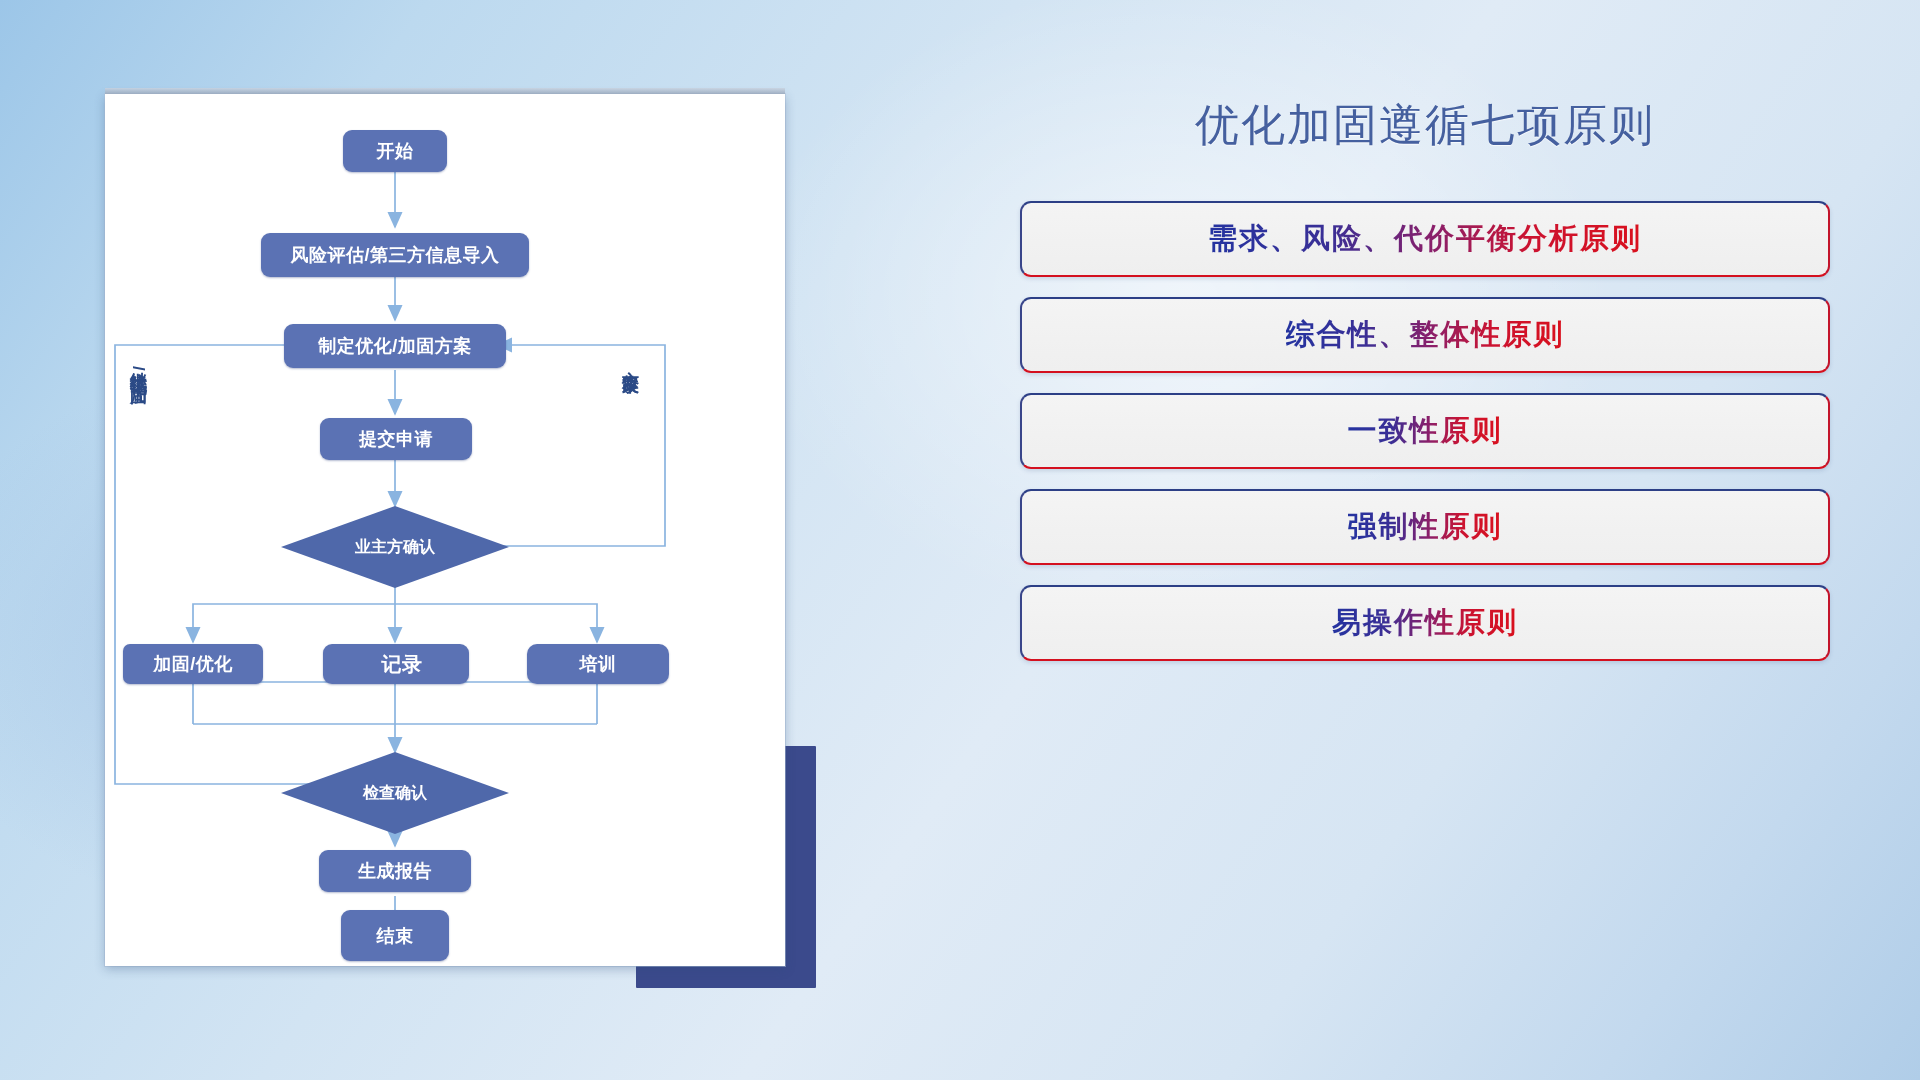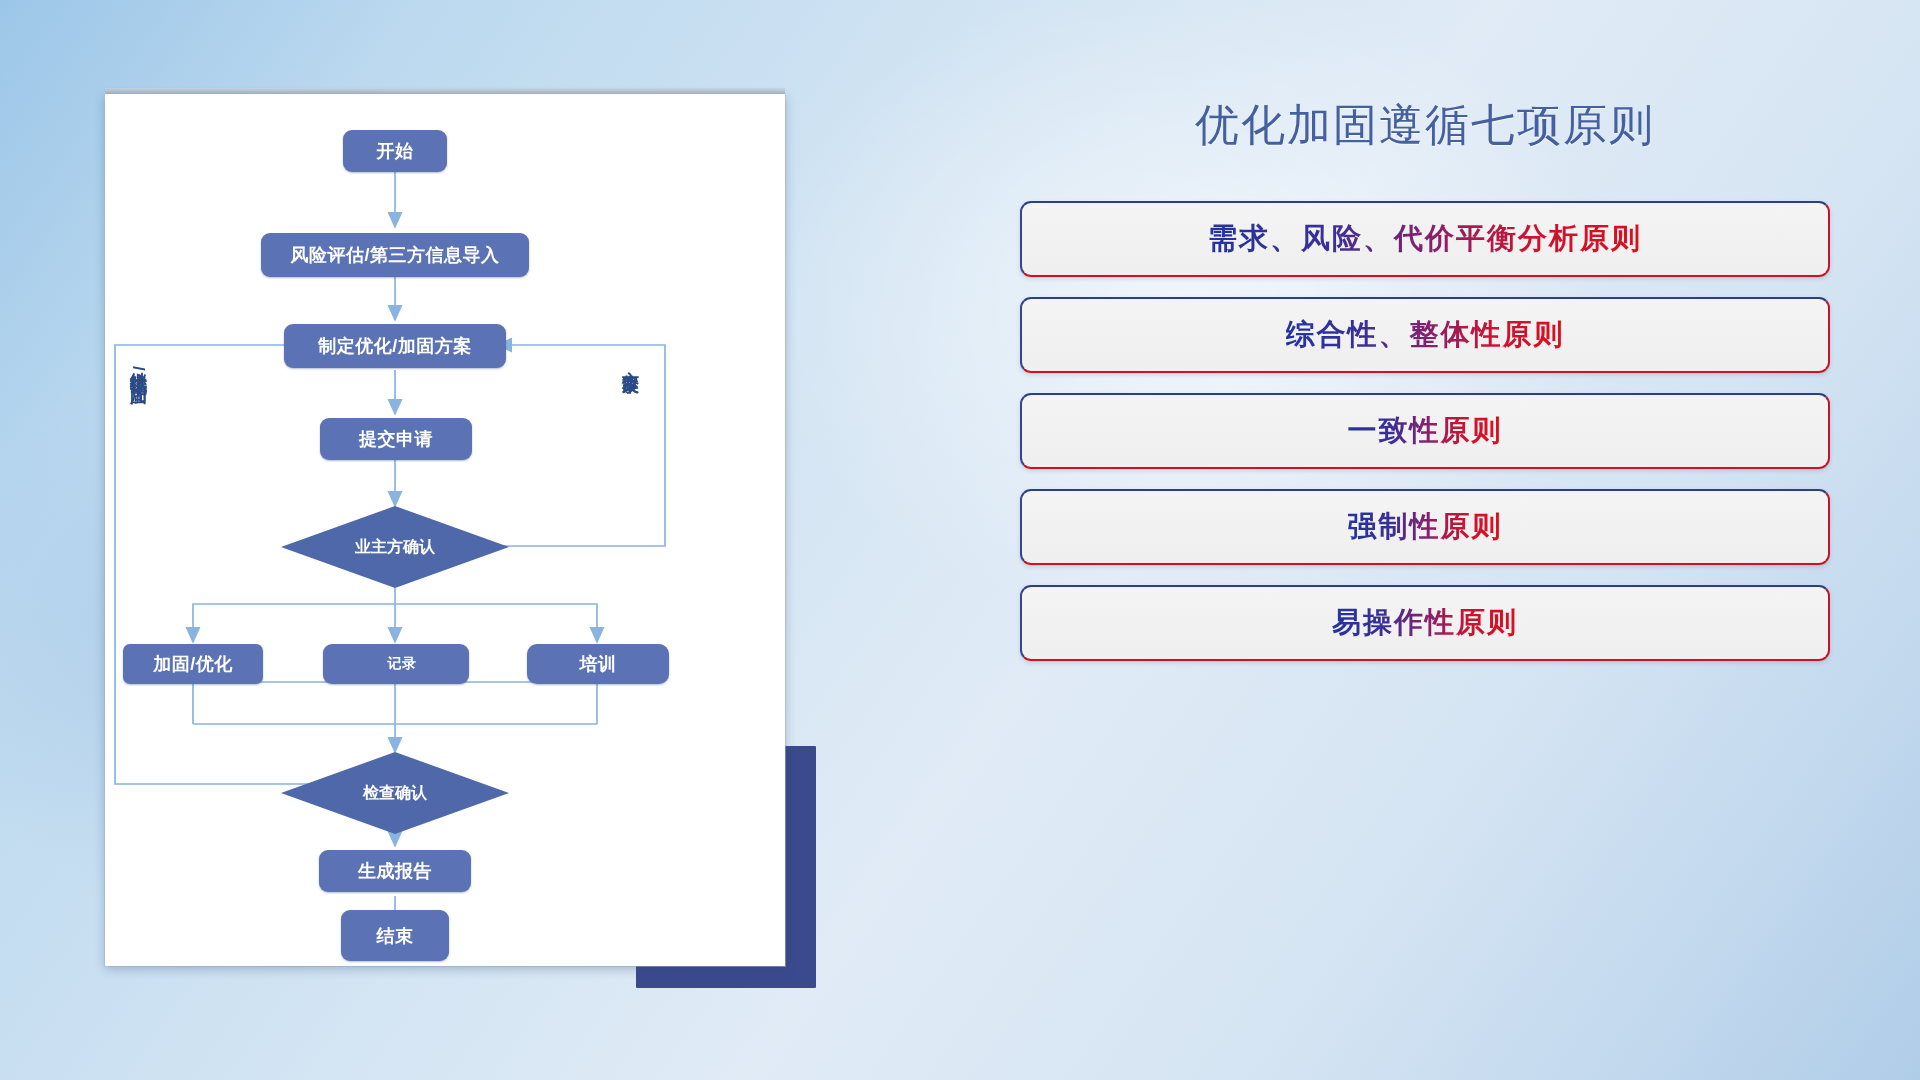--- a/index.html
+++ b/index.html
@@ -145,21 +145,21 @@
       <div class="node" style="left:156px; top:139px; width:268px; height:44px; font-size:18px;">风险评估/第三方信息导入</div>
 
       <div class="node" style="left:179px; top:230px; width:222px; height:44px; font-size:18px;">制定优化/加固方案</div>
 
       <div class="node" style="left:199px; top:324px; width:152px; height:42px; font-size:18px;margin-left:16px;">提交申请</div>
 
       <div class="diamond" style="left:176px; top:412px; width:228px; height:82px; font-size:16px;">业主方确认</div>
 
       <div class="node" style="left:18px; top:550px; width:140px; height:40px; font-size:18px;border-radius:7px;">加固/优化</div>
 
-      <div class="node" style="left:218px; top:550px; width:146px; height:40px; font-size:14px;padding-left:12px;">记录</div>
+      <div class="node" style="left:218px; top:550px; width:146px; height:40px; font-size:20px;padding-left:12px;">记录</div>
 
       <div class="node" style="left:422px; top:550px; width:142px; height:40px; font-size:18px;border-radius:10px;">培训</div>
 
       <div class="diamond" style="left:176px; top:658px; width:228px; height:82px; font-size:16px;">检查确认</div>
 
       <div class="node" style="left:214px; top:756px; width:152px; height:42px; font-size:18px;">生成报告</div>
 
       <div class="node" style="left:236px; top:816px; width:108px; height:51px; font-size:18px;">结束</div>
 
       <div class="vlabel" style="left:24px; top:264px;">继续优化/加固</div>

